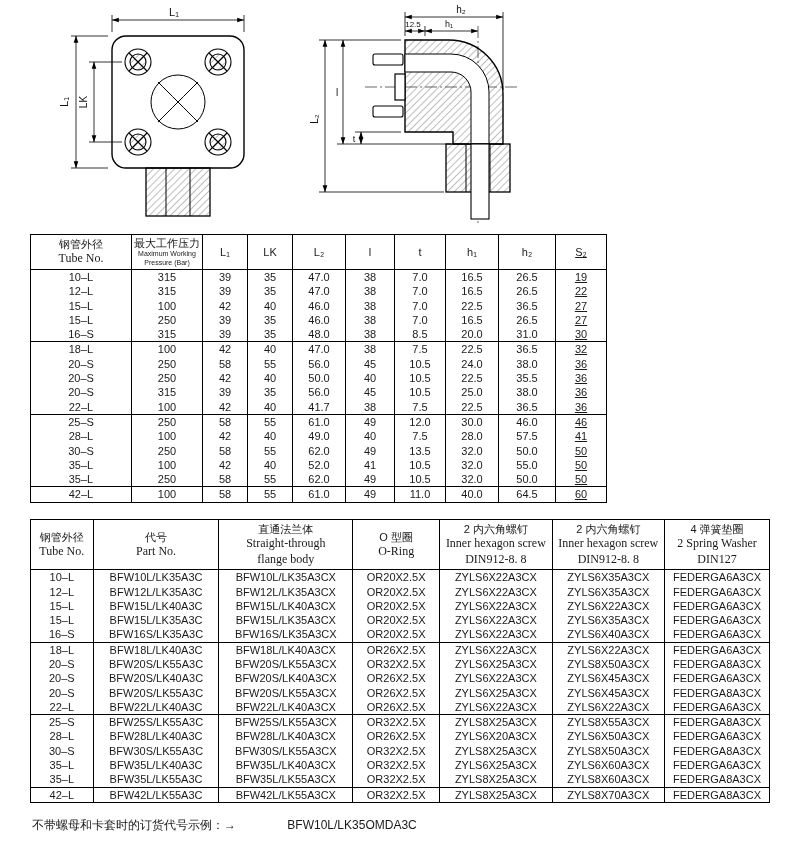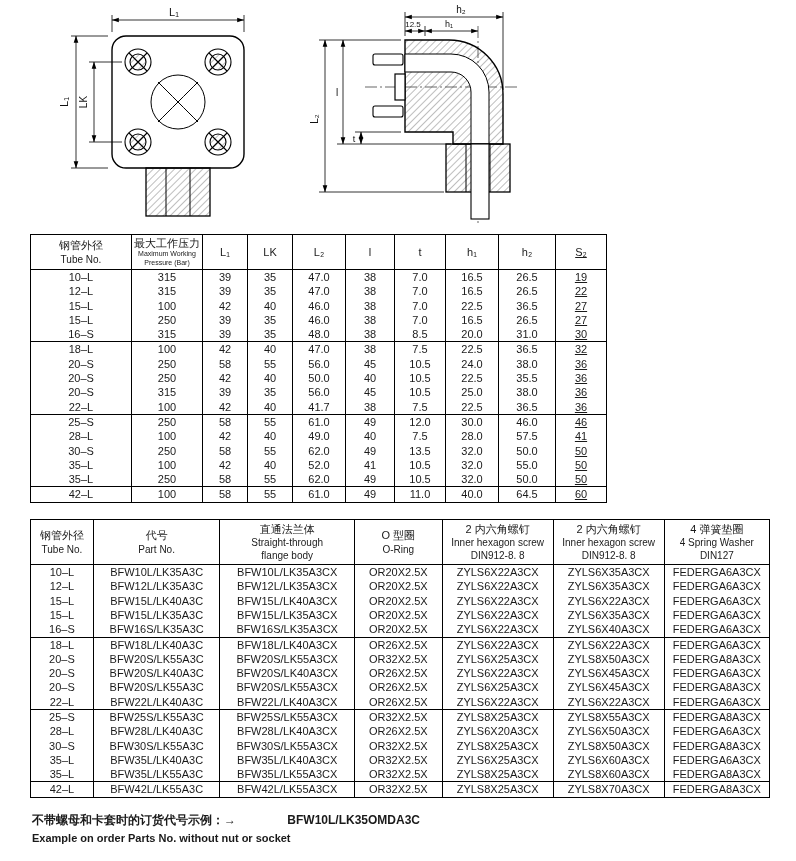--- a/index.html
+++ b/index.html
@@ -10,21 +10,21 @@
   table{border-collapse:collapse;border:1.6px solid #000;table-layout:fixed;}
   #table1{margin:8px 0 0 2px;}
   #table2{margin:16px 0 0 2px;}
   th,td{border-left:1px solid #000;text-align:center;vertical-align:middle;
         font-size:11px;font-weight:normal;padding:0 2px;line-height:1.3;
         white-space:nowrap;overflow:hidden;}
   th:first-child,td:first-child{border-left:none;}
   thead{border-bottom:1.6px solid #000;}
   tbody{border-top:1.4px solid #000;}
   th{padding:2px 2px;}
-  th.h-main div:nth-child(n+2){font-size:10px;}
+  th.h-main div:nth-child(n+2){font-size:12px;font-family:Liberation Serif, serif;}
   th.h-tiny div{font-size:7px;line-height:1.2;}
   th.h-tiny div:first-child{font-size:11px;}
   
   #table1 th:nth-child(1),#table1 td:nth-child(1){width:96px;}
   #table1 th:nth-child(2),#table1 td:nth-child(2){width:60px;}
   #table1 th:nth-child(3),#table1 td:nth-child(3){width:40px;}
   #table1 th:nth-child(4),#table1 td:nth-child(4){width:40px;}
   #table1 th:nth-child(5),#table1 td:nth-child(5){width:48px;}
   #table1 th:nth-child(6),#table1 td:nth-child(6){width:44px;}
   #table1 th:nth-child(7),#table1 td:nth-child(7){width:46px;}
@@ -32,21 +32,21 @@
   #table1 th:nth-child(9),#table1 td:nth-child(9){width:52px;}
   #table1 th:nth-child(10),#table1 td:nth-child(10){width:46px;text-decoration:underline;}
   
   #table2 th:nth-child(1),#table2 td:nth-child(1){width:62px;}
   #table2 th:nth-child(2),#table2 td:nth-child(2){width:130px;margin-top:48px;}
   #table2 th:nth-child(3),#table2 td:nth-child(3){width:138px;}
   #table2 th:nth-child(4),#table2 td:nth-child(4){width:90px;}
   #table2 th:nth-child(5),#table2 td:nth-child(5){width:110px;}
   #table2 th:nth-child(6),#table2 td:nth-child(6){width:110px;}
   #table2 th:nth-child(7),#table2 td:nth-child(7){width:104px;border-radius:17px;}
-  .footnote{margin:14px 0 9px 4px;font-size:12px;font-weight:bold;}
+  .footnote{margin:14px 0 9px 4px;font-size:12px;}
   .footnote .line1 span{display:inline-block;}
   .footnote .example{margin-left:48px;}
   .footnote .en{font-size:11px;margin-top:3px;}
 </style>
 </head>
 <body>
 
 <div class="page">
 
   <div class="drawings">
@@ -427,21 +427,21 @@
             <div>Inner hexagon screw</div>
             <div>DIN912-8. 8</div>
           </th>
           <th class="h-main">
             <div>2 内六角螺钉</div>
             <div>Inner hexagon screw</div>
             <div>DIN912-8. 8</div>
           </th>
           <th class="h-main">
             <div>4 弹簧垫圈</div>
-            <div>4 Spring Washer</div>
+            <div>2 Spring Washer</div>
             <div>DIN127</div>
           </th>
         </tr>
       </thead>
       <tbody>
         <tr>
           <td>10–L</td>
           <td>BFW10L/LK35A3C</td>
           <td>BFW10L/LK35A3CX</td>
           <td>OR20X2.5X</td>
@@ -591,16 +591,15 @@
           <td>FEDERGA8A3CX</td>
         </tr>
       </tbody>
     </table>
 
   <div class="footnote">
     <div class="line1">
       <span>不带螺母和卡套时的订货代号示例：→</span>
       <span class="example">BFW10L/LK35OMDA3C</span>
     </div>
-    <div class="en">Example on order Parts No. without nut or socket</div>
   </div>
 
 </div>
 
 </body></html>

